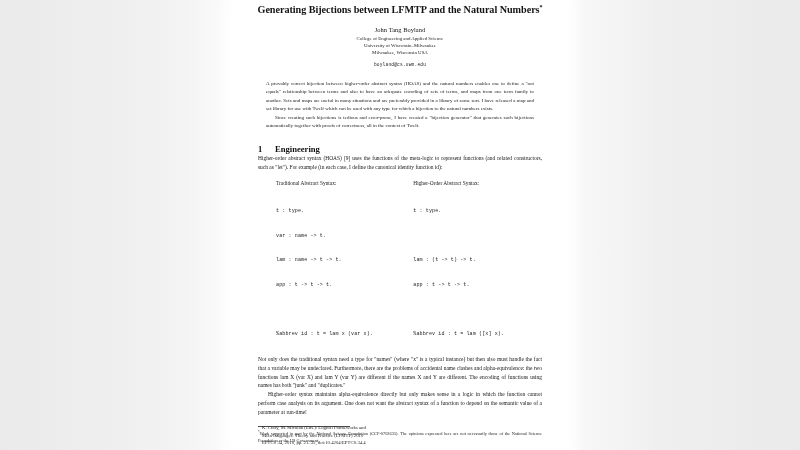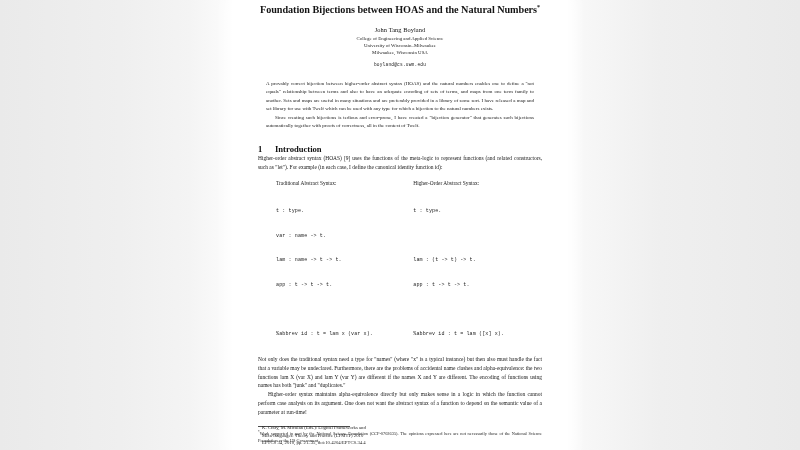--- a/index.html
+++ b/index.html
@@ -166,39 +166,39 @@
   .biblio div { white-space: nowrap; }
 </style>
 </head>
 <body>
 
 <div id="viewer">
   <div id="page">
     <div class="page-inner">
 
       <div class="title">
-        <span>Foundation Bijections between HOAS and the Natural Numbers</span><sup>*</sup>
+        <span>Generating Bijections between LFMTP and the Natural Numbers</span><sup>*</sup>
       </div>
 
       <div class="author">John Tang Boyland</div>
       <div class="affil">
         <div>College of Engineering and Applied Science</div>
         <div>University of Wisconsin–Milwaukee</div>
         <div>Milwaukee, Wisconsin USA</div>
       </div>
       <div class="email">boyland@cs.uwm.edu</div>
 
       <div class="abstract">
         <p>A provably correct bijection between higher-order abstract syntax (HOAS) and the natural numbers enables one to define a "not equals" relationship between terms and also to have an adequate encoding of sets of terms, and maps from one term family to another.  Sets and maps are useful in many situations and are preferably provided in a library of some sort. I have released a map and set library for use with Twelf which can be used with any type for which a bijection to the natural numbers exists.</p>
         <p>Since creating such bijections is tedious and error-prone, I have created a "bijection generator" that generates such bijections automatically together with proofs of correctness, all in the context of Twelf.</p>
       </div>
 
       <div class="sec-head">
         <span class="sec-num">1</span>
-        <span>Introduction</span>
+        <span>Engineering</span>
       </div>
 
       <div class="body-col">
         <p class="para-gap">Higher-order abstract syntax (HOAS) [9] uses the functions of the meta-logic to represent functions (and related constructors, such as "let").  For example (in each case, I define the canonical identity function id):</p>
       </div>
 
       <div class="listing">
         <div class="listing-col">
           <div class="listing-head">Traditional Abstract Syntax:</div>
           <div class="code">

